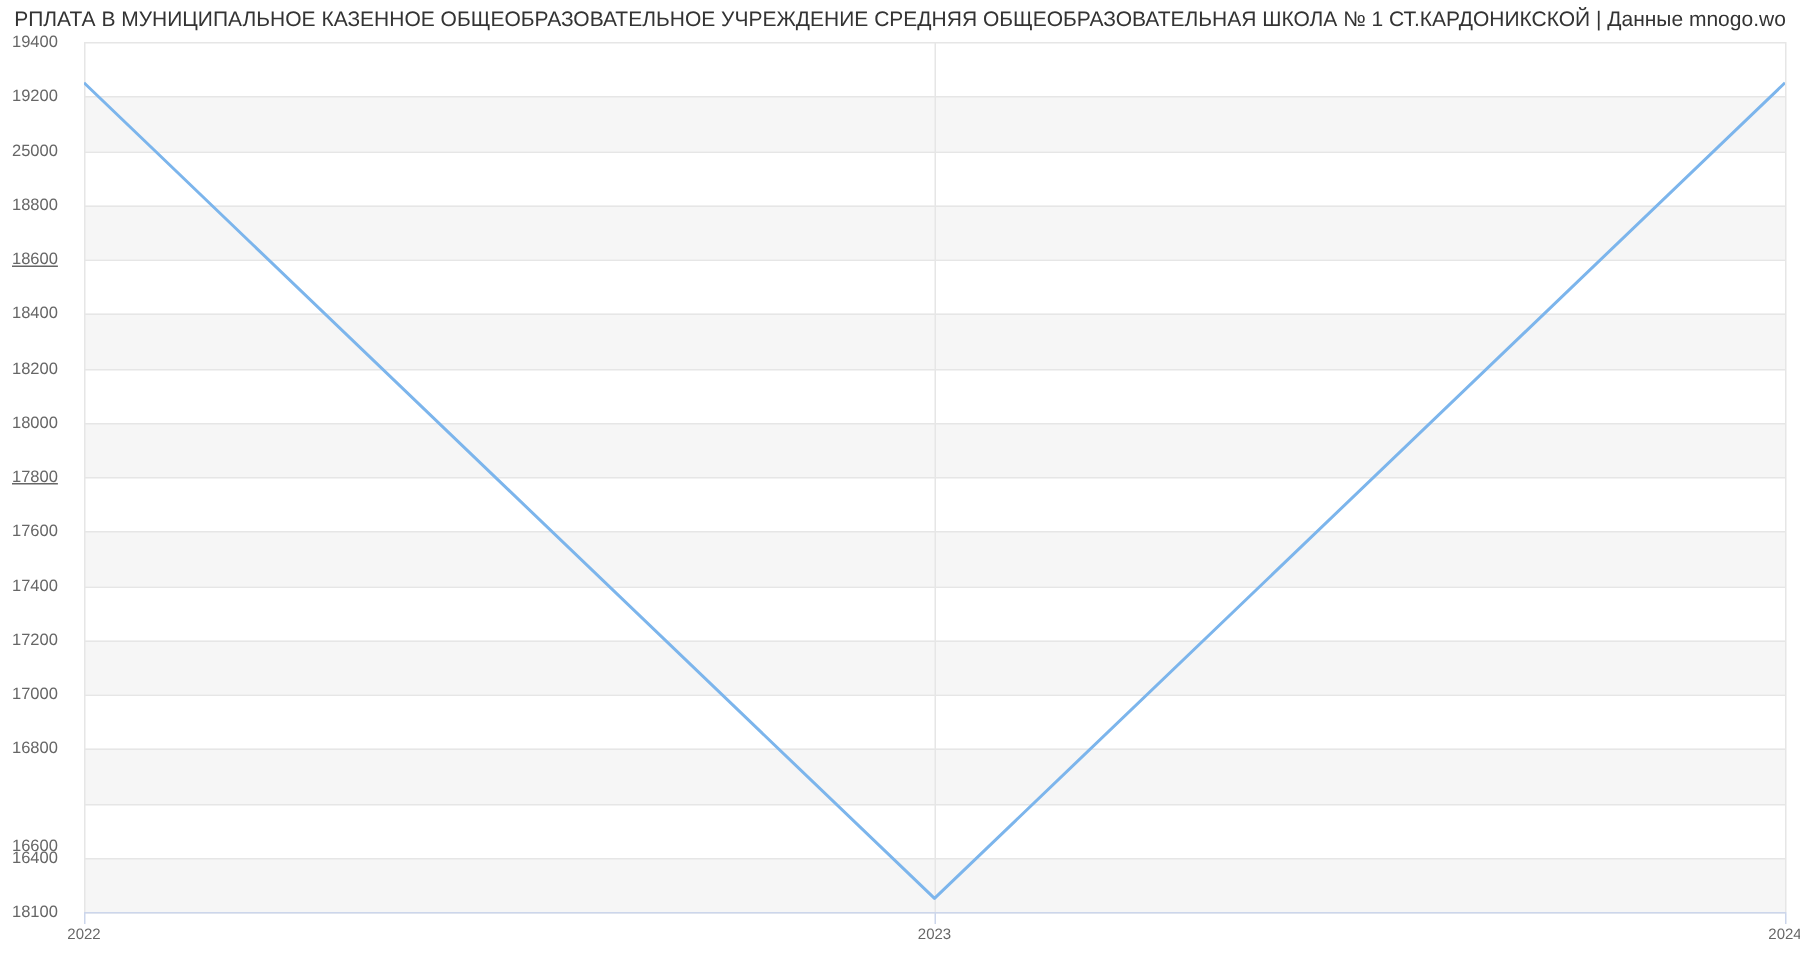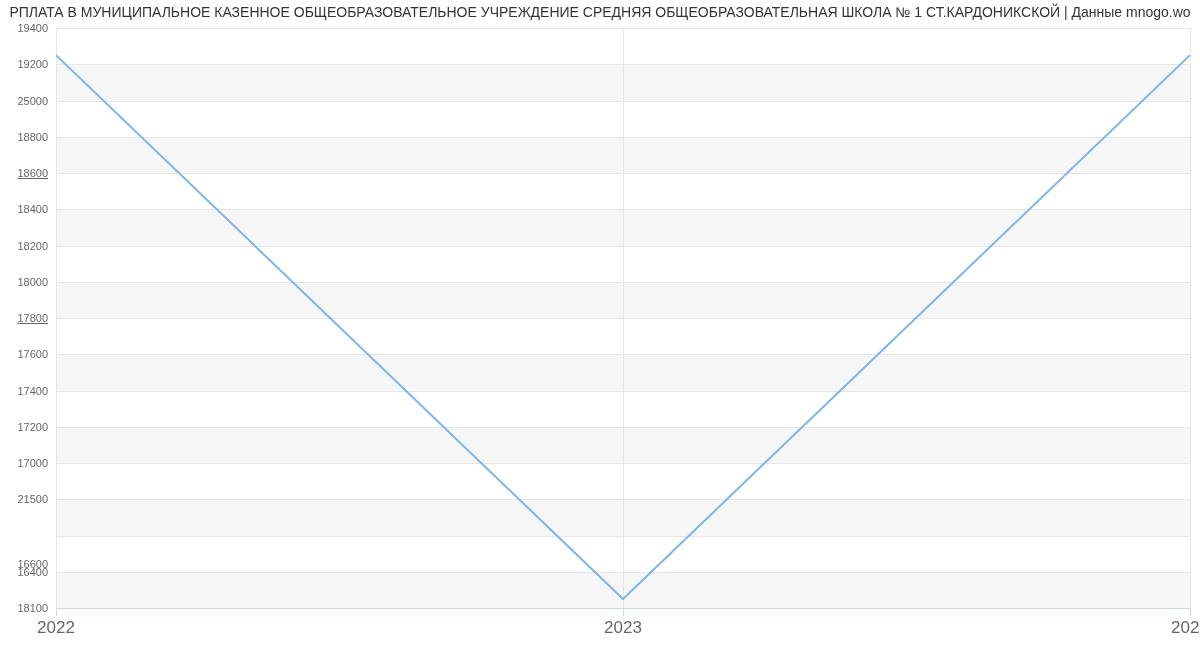--- a/index.html
+++ b/index.html
@@ -48,26 +48,25 @@
     position: absolute;
     top: 0;
     bottom: 0;
     width: 1px;
     background: #e6e6e6;
   }
   .ylabel {
     position: absolute;
     font-size: 11px;
     color: #666666;
-    text-align: right;
     transform: translateY(-50%);
   }
   .xlabel {
     position: absolute;
-    font-size: 17px;
+    font-size: 10px;
     color: #666666;
     text-align: center;
     transform: translateX(-50%);
   }
   .xaxis-line {
     position: absolute;
     left: 0;
     right: 0;
     height: 1px;
     background: #ccd6eb;
@@ -98,21 +97,21 @@
       <div class="band" style="top: 181.25px; height: 36.25px;"></div>
       <div class="band" style="top: 108.75px; height: 36.25px;"></div>
       <div class="band" style="top: 36.25px; height: 36.25px;"></div>
       <div class="hgrid" style="top: 580px;"></div>
       <div class="ylabel" style="left: -48px; width: 40px; top: 580px;">18100</div>
       <div class="hgrid" style="top: 543.75px;"></div>
       <div class="ylabel" style="left: -48px; width: 40px; top: 543.75px;">16400</div>
       <div class="hgrid" style="top: 507.5px;"></div>
       <div class="ylabel" style="left: -48px; width: 40px; top: 507.5px; margin-top: 28px;">16600</div>
       <div class="hgrid" style="top: 471.25px;"></div>
-      <div class="ylabel" style="left: -48px; width: 40px; top: 471.25px;">21500</div>
+      <div class="ylabel" style="left: -48px; width: 40px; top: 471.25px;">16800</div>
       <div class="hgrid" style="top: 435px;"></div>
       <div class="ylabel" style="left: -48px; width: 40px; top: 435px;">17000</div>
       <div class="hgrid" style="top: 398.75px;"></div>
       <div class="ylabel" style="left: -48px; width: 40px; top: 398.75px;">17200</div>
       <div class="hgrid" style="top: 362.5px;"></div>
       <div class="ylabel" style="left: -48px; width: 40px; top: 362.5px;">17400</div>
       <div class="hgrid" style="top: 326.25px;"></div>
       <div class="ylabel" style="left: -48px; width: 40px; top: 326.25px;">17600</div>
       <div class="hgrid" style="top: 290px;"></div>
       <div class="ylabel" style="left: -48px; width: 40px; top: 290px; text-decoration: underline;">17800</div>

